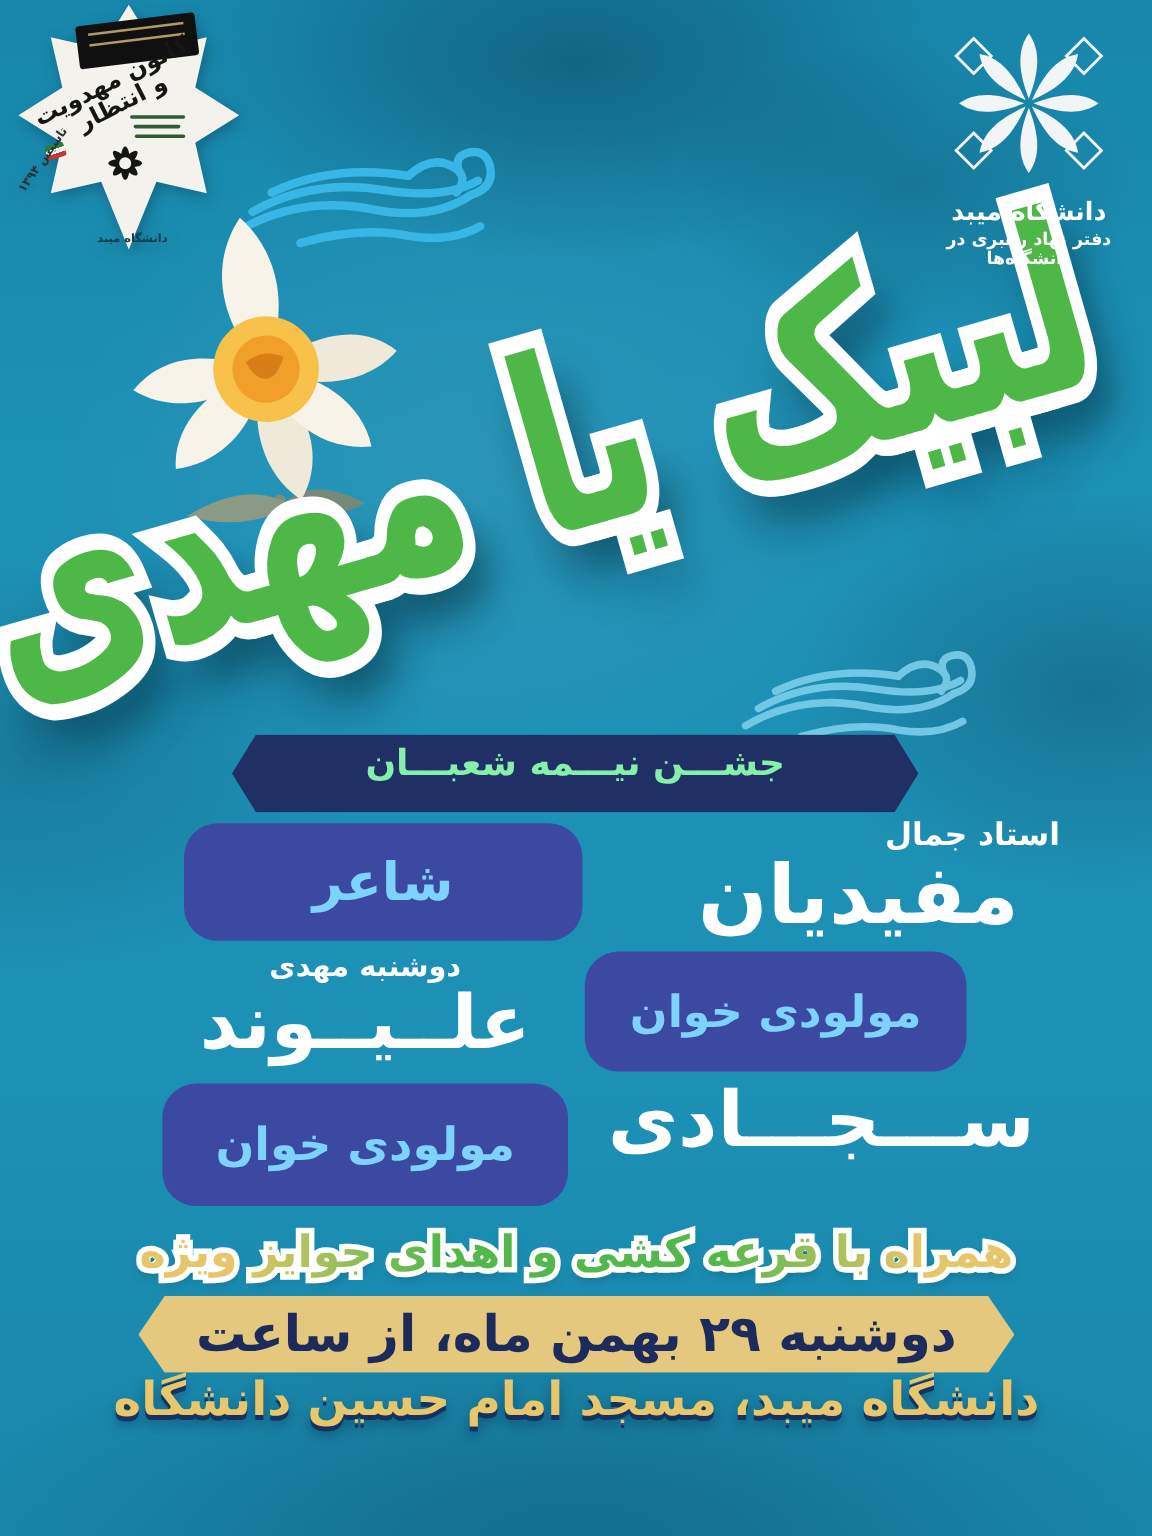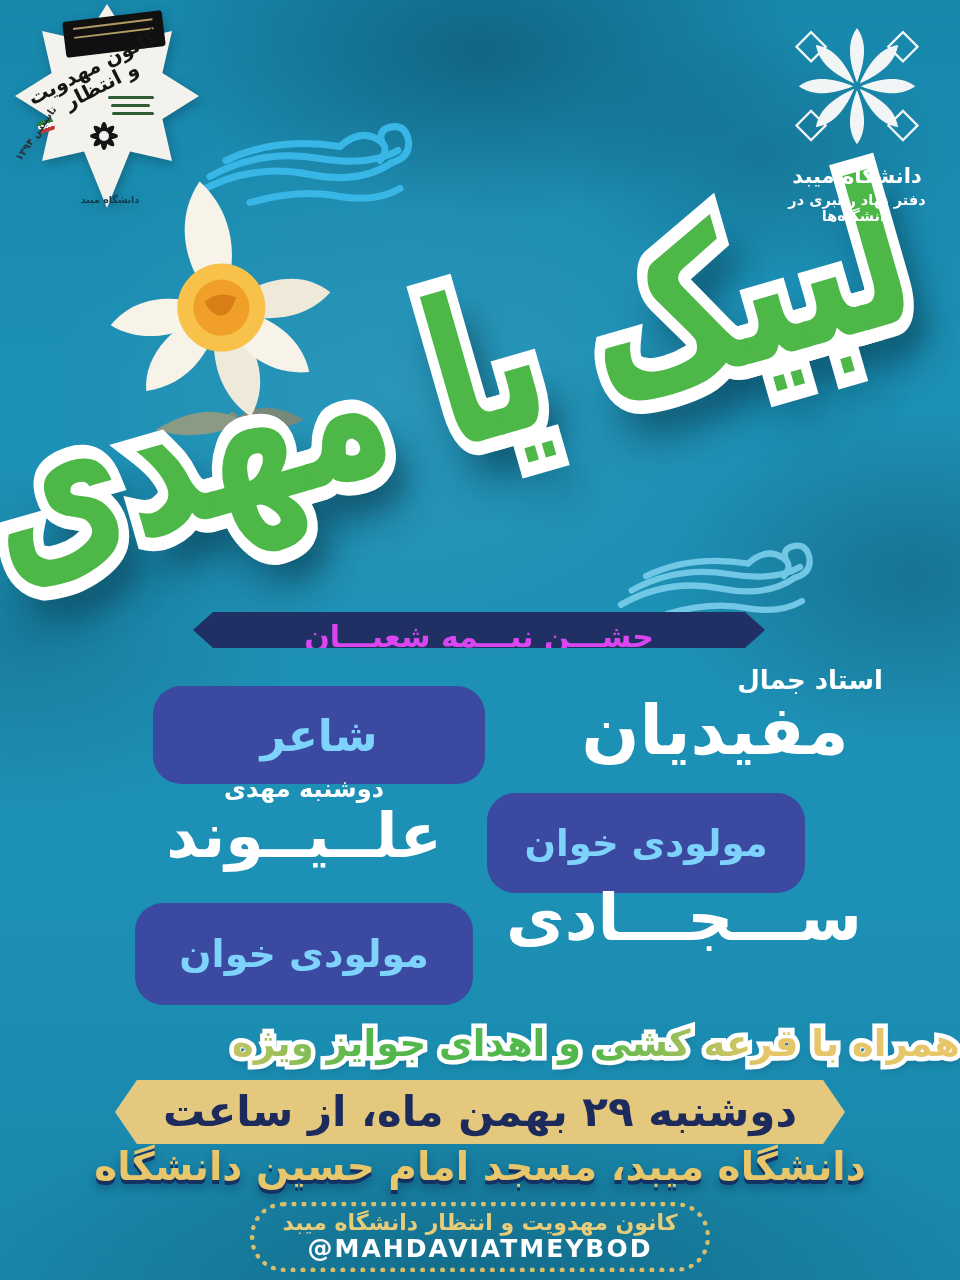--- a/index.html
+++ b/index.html
@@ -35,45 +35,45 @@
     position:absolute;white-space:nowrap;font-weight:bold;font-size:148px;line-height:1;
   }
   .callig-back{
     color:#ffffff;-webkit-text-stroke:20px #ffffff;
     text-shadow:14px 22px 26px rgba(8,52,70,.55), -4px 30px 34px rgba(8,52,70,.35);
   }
   .callig-front{color:#4db848;}
 
   
   .ribbon{
-    position:absolute;left:193px;top:612px;width:572px;height:36px;z-index:4;
+    position:absolute;left:193px;top:612px;width:572px;height:65px;z-index:4;
     background:#203064;
     clip-path:polygon(0 50%,3.5% 0,96.5% 0,100% 50%,96.5% 100%,3.5% 100%);
-    color:#d946ef;font-weight:bold;font-size:30px;line-height:50px;text-align:center;
-  }
-
-  
-  .speaker{position:absolute;text-align:center;color:#fff;z-index:4;}
+    color:#86efac;font-weight:bold;font-size:30px;line-height:50px;text-align:center;
+  }
+
+  
+  .speaker{position:absolute;text-align:center;color:#fff;z-index:4;margin-top:16px;}
   .speaker .pre{font-size:26px;font-weight:bold;display:block;line-height:1.15;}
   .speaker .big{font-size:68px;font-weight:bold;display:block;line-height:1.02;}
   .sp1{left:480px;top:666px;width:470px;}
   .sp1 .pre{padding-left:190px;}
   .sp2{left:128px;top:776px;width:352px;}
   .sp3{left:462px;top:886px;width:444px;}
   .pill{
     position:absolute;background:#3c49a0;border-radius:28px;z-index:4;
     color:#7dd3fc;font-weight:bold;text-align:center;
     display:flex;align-items:center;justify-content:center;
   }
   .pill1{left:153px;top:686px;width:332px;height:98px;font-size:44px;}
   .pill2{left:487px;top:793px;width:318px;height:100px;font-size:37px;}
   .pill3{left:135px;top:903px;width:338px;height:102px;font-size:38px;}
 
   
-  .prize{position:absolute;left:0;top:1012px;width:960px;height:64px;z-index:4;text-align:right;}
+  .prize{position:absolute;left:0;top:1012px;width:960px;height:64px;z-index:4;text-align:center;}
   .prize span{
     position:absolute;left:0;right:0;top:0;font-size:37px;font-weight:bold;line-height:64px;
   }
   .prize-back{color:#fff;-webkit-text-stroke:9px #fff;text-shadow:0 5px 10px rgba(8,50,70,.40);}
   .prize-front{
     background:linear-gradient(90deg,#e7c669 0%,#e7c669 20%,#53b84b 38%,#53b84b 62%,#e7c669 80%,#e7c669 100%);
     -webkit-background-clip:text;background-clip:text;color:transparent;
   }
 
   
@@ -222,24 +222,20 @@
   </div>
 
   <div class="date-ribbon">
     <span>دوشنبه ۲۹ بهمن ماه، از ساعت ۱۲:۱۵</span>
   </div>
 
   <div class="location">
     <span>دانشگاه میبد، مسجد امام حسین دانشگاه</span>
   </div>
 
-  <div class="footer-box">
-    <span class="footer-org">کانون مهدویت و انتظار دانشگاه میبد</span>
-    <span class="footer-handle">@MAHDAVIATMEYBOD</span>
-  </div>
 
   <div class="uni">
     <svg width="150" height="148" viewBox="0 0 160 150" style="display:block;margin:0 auto;">
       <g fill="none" stroke="#f2f5f6" stroke-width="2.5">
         <rect x="118" y="20" width="22" height="22" transform="rotate(45 129 31)"></rect>
         <rect x="20" y="20" width="22" height="22" transform="rotate(45 31 31)"></rect>
         <rect x="118" y="104" width="22" height="22" transform="rotate(45 129 115)"></rect>
         <rect x="20" y="104" width="22" height="22" transform="rotate(45 31 115)"></rect>
       </g>
       <g fill="#f2f5f6">

